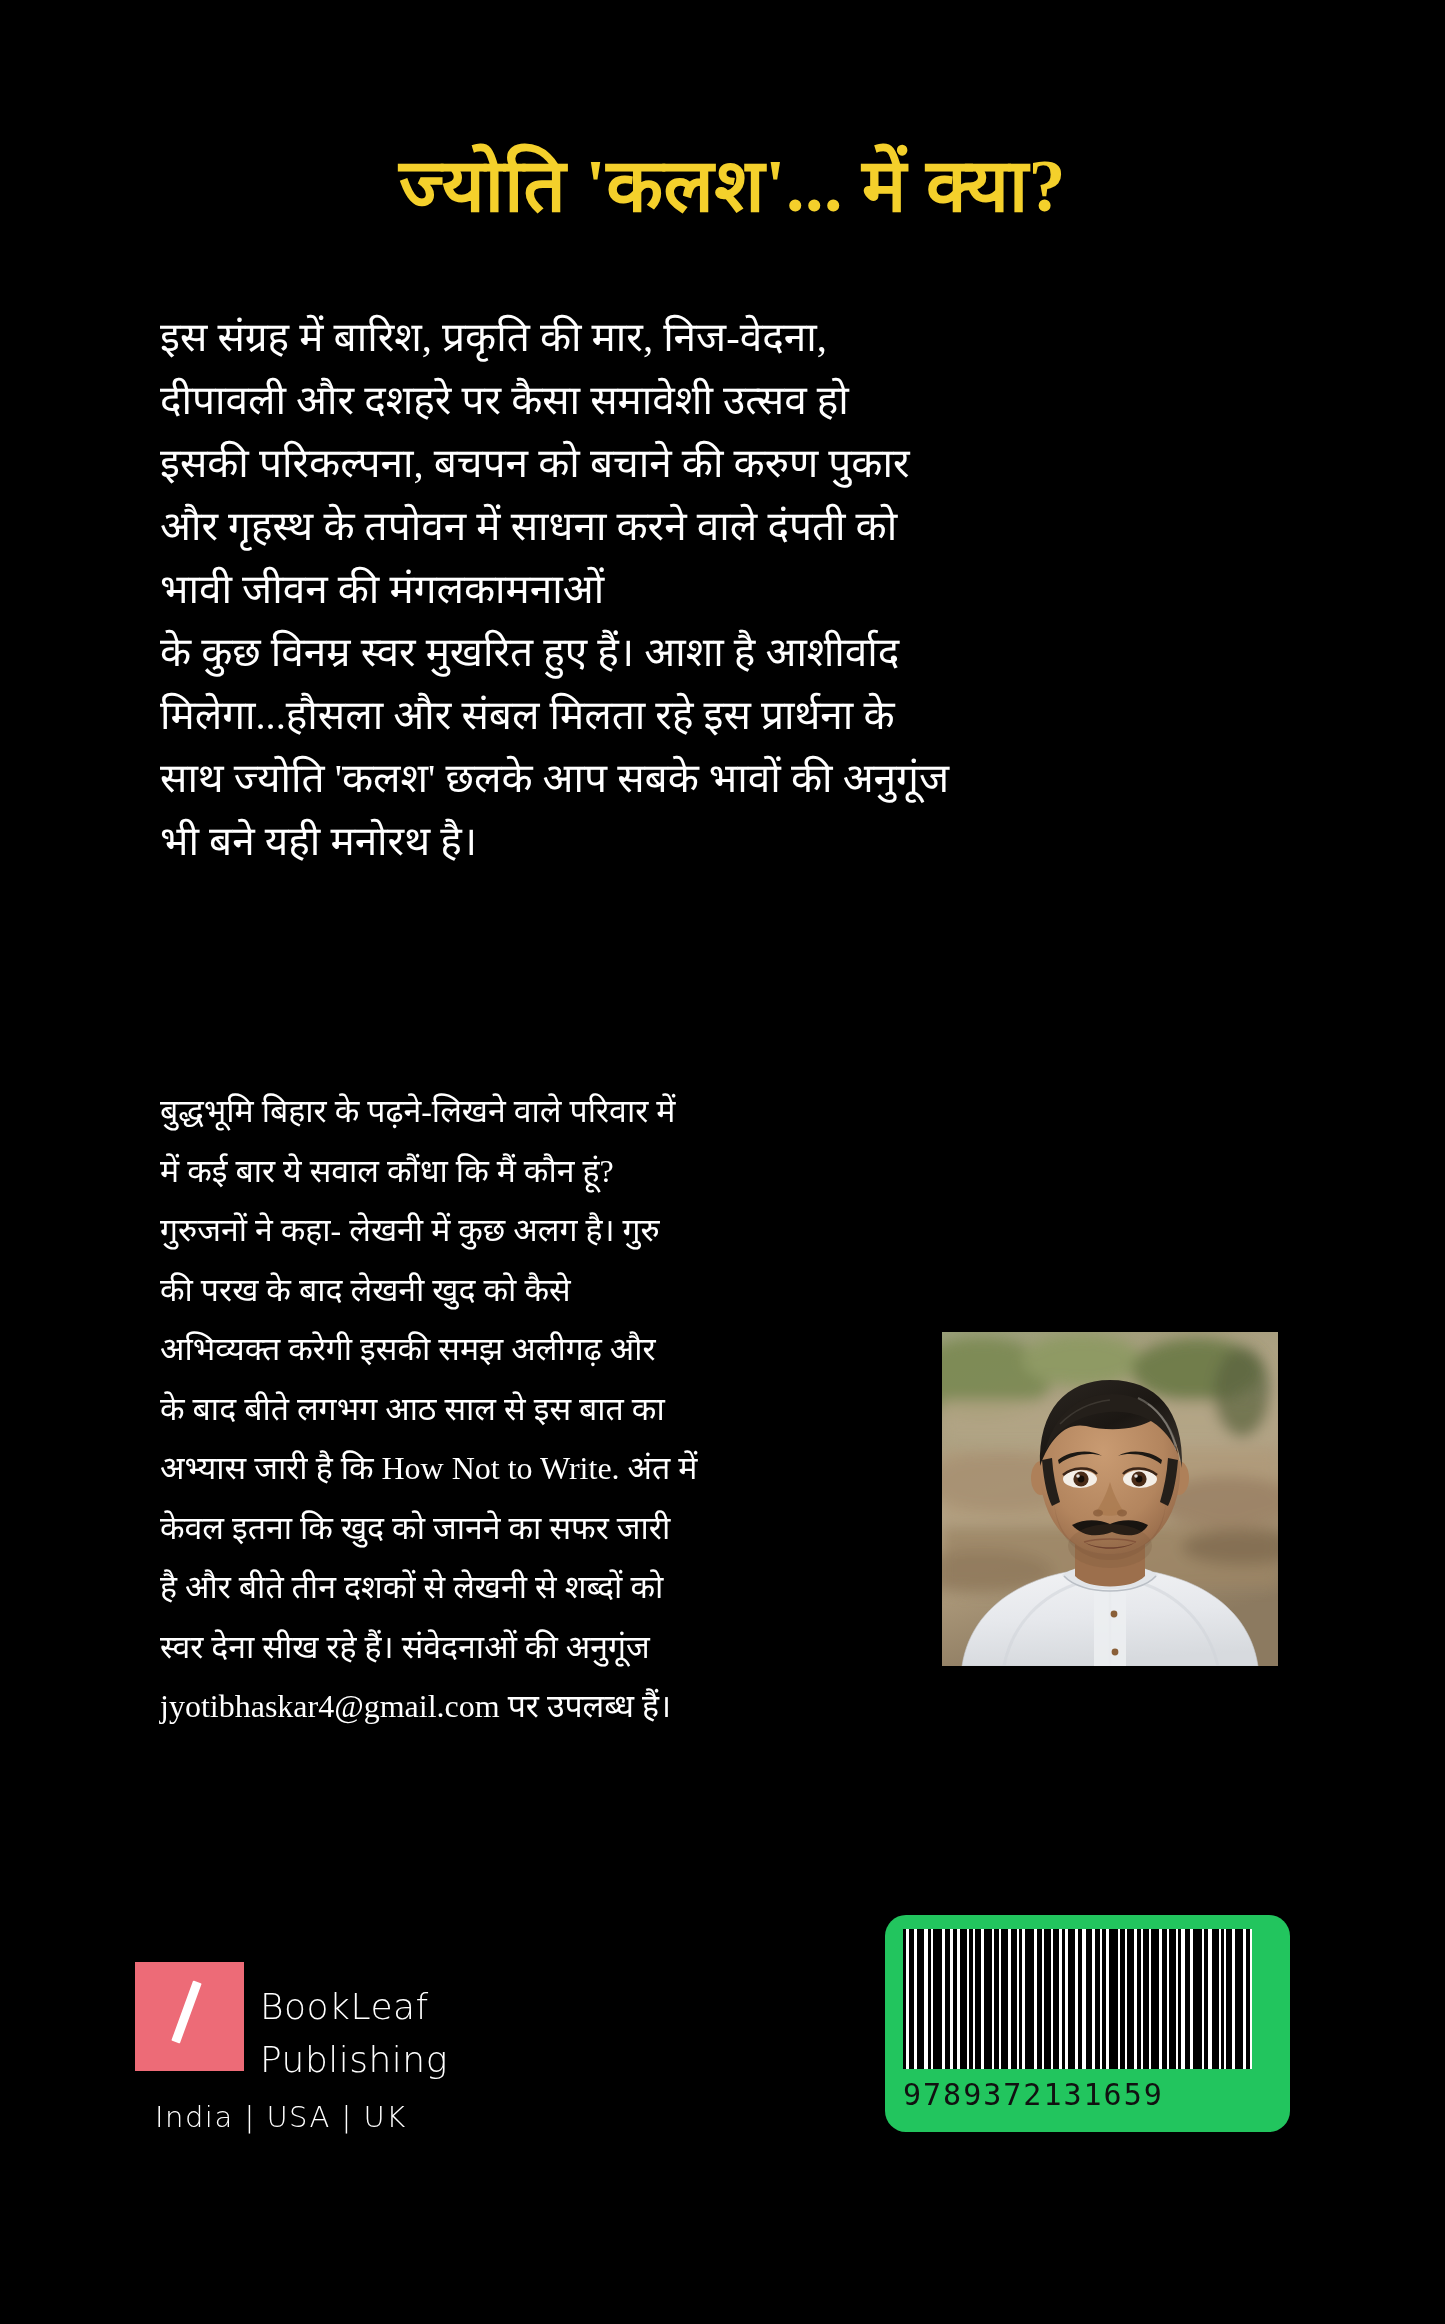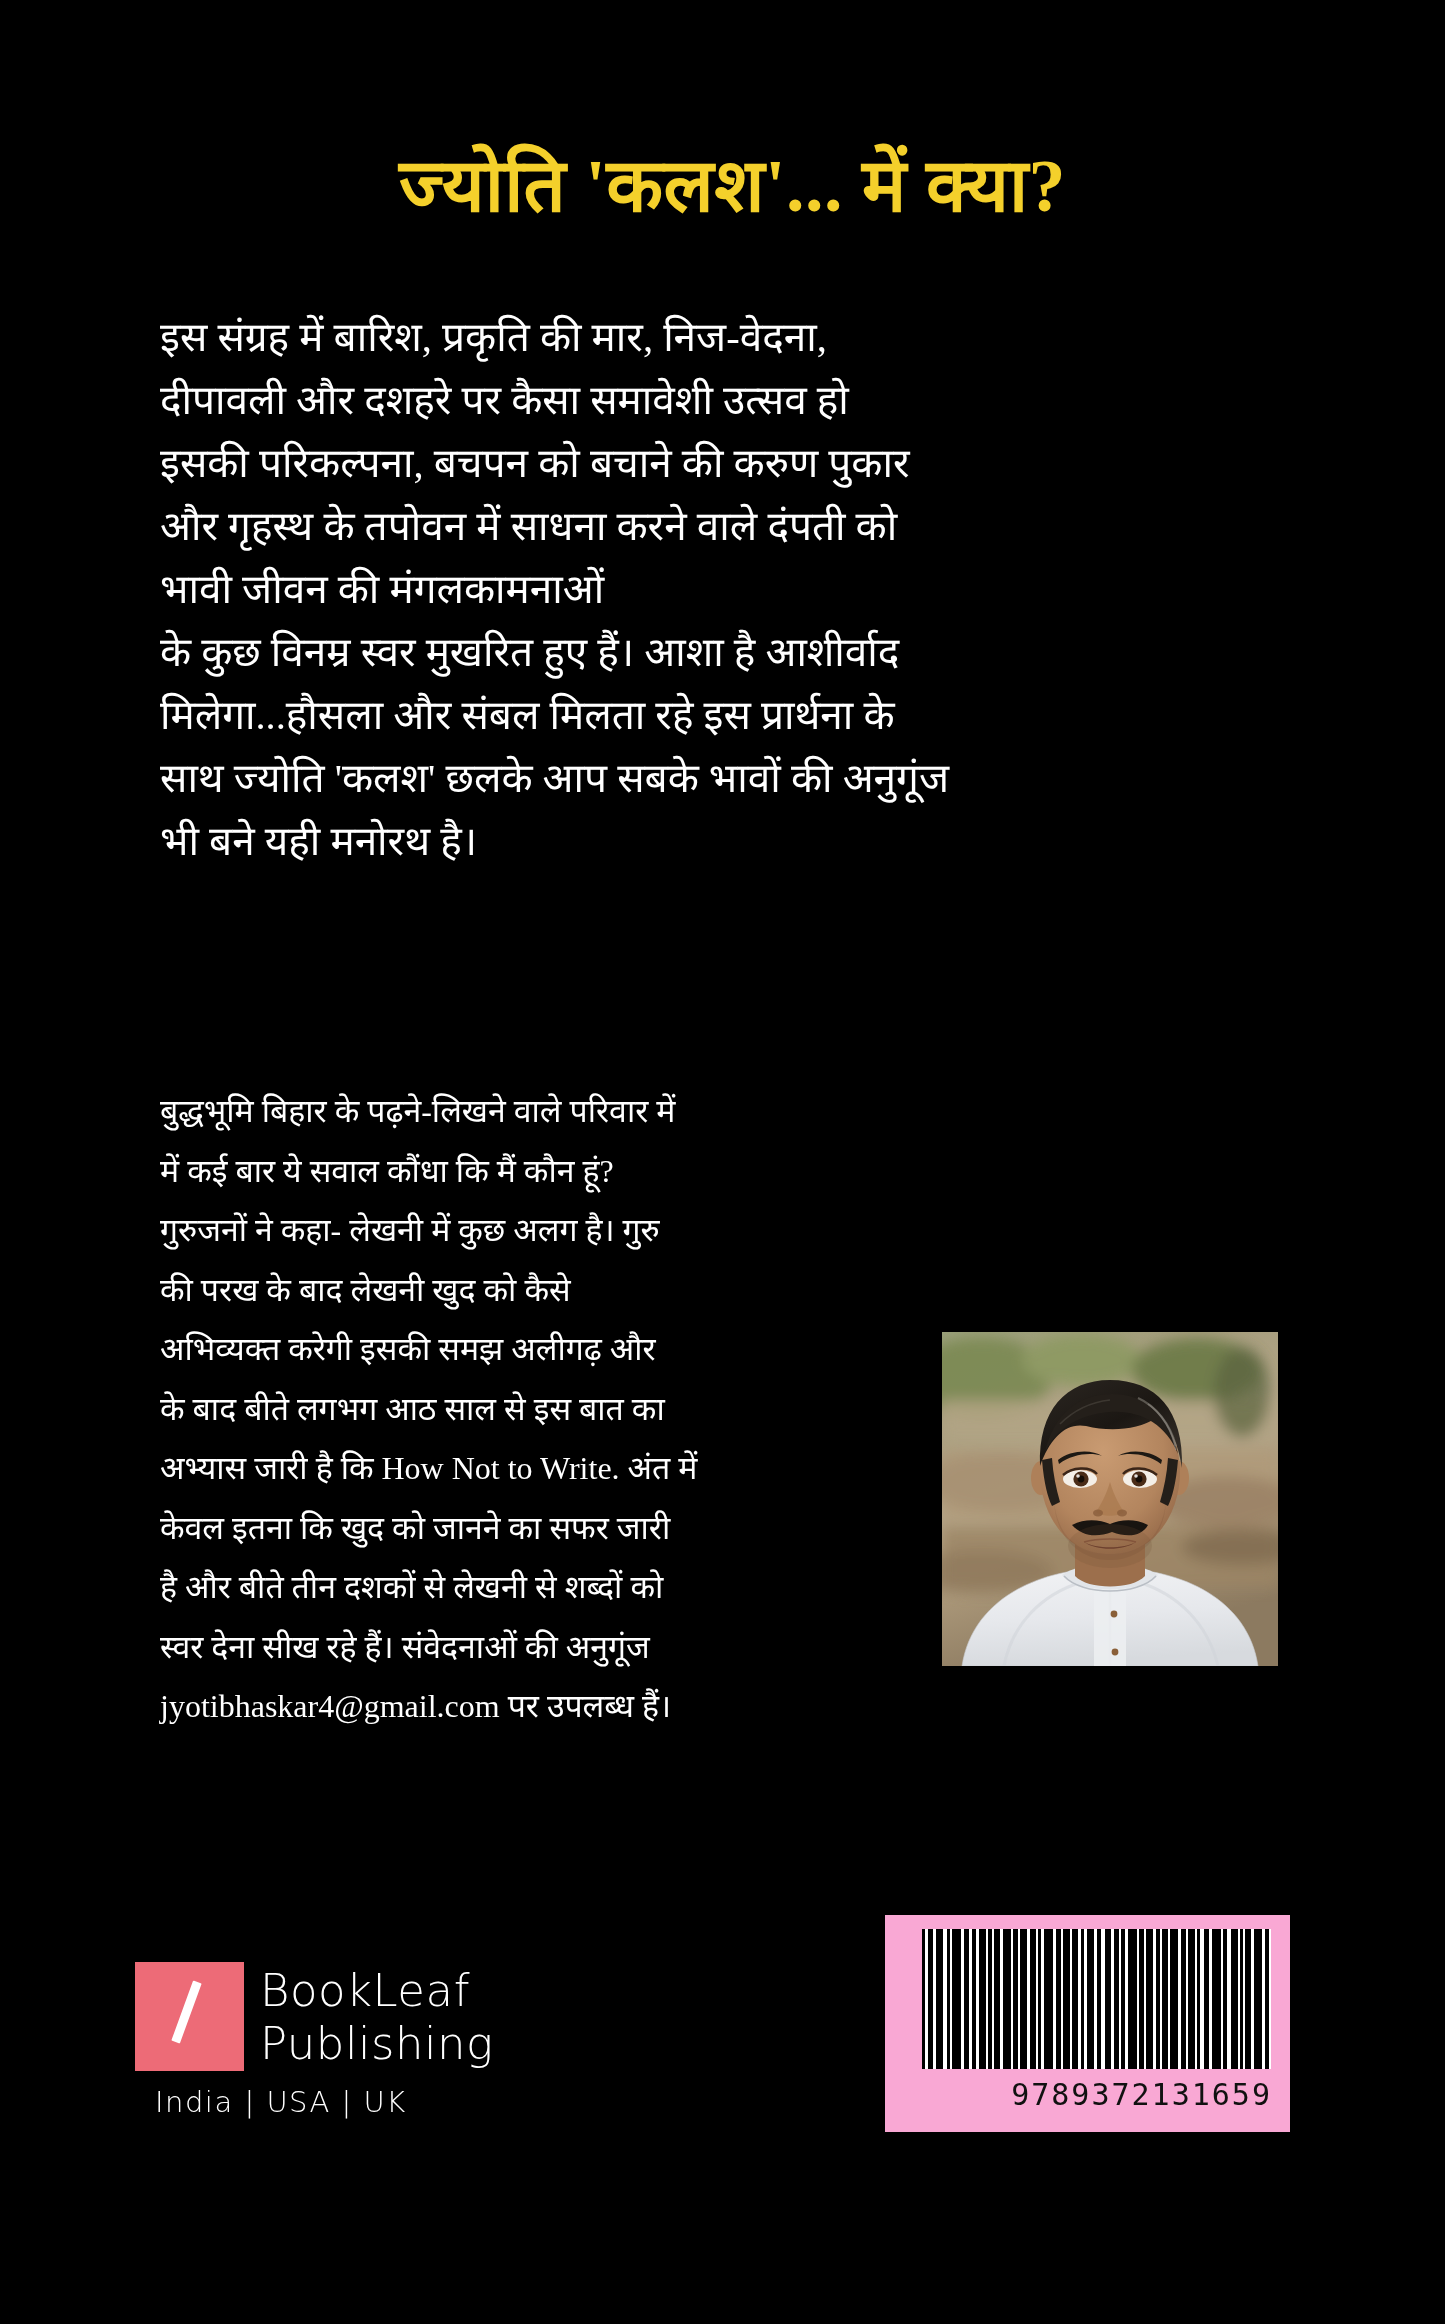--- a/index.html
+++ b/index.html
@@ -119,50 +119,52 @@
     height: 64px;
     background: #FFFFFF;
     transform: rotate(20deg);
     transform-origin: center;
     border-radius: 1px;
   }
   .logo-words {
     color: #FFFFFF;
     font-family: "DejaVu Sans", sans-serif;
     font-weight: 300;
-    font-size: 45px;
+    font-size: 36px;
     line-height: 53px;
     letter-spacing: 0.5px;
     padding-top: 2px;
+    margin-top: 16px;
   }
   .logo-words .w { display: block; white-space: nowrap; }
   .logo-regions {
     margin-top: 14px;
     margin-left: 20px;
     color: #FFFFFF;
     font-family: "DejaVu Sans", sans-serif;
     font-weight: 300;
     font-size: 29px;
     letter-spacing: 1.5px;
     white-space: nowrap;
   }
 
   
   .barcode-box {
     position: absolute;
     left: 885px;
     top: 1915px;
     width: 405px;
     height: 217px;
-    background: #f9a8d4;
+    background: #22c55e;
     box-sizing: border-box;
     padding: 14px 18px 6px 18px;
     display: flex;
     flex-direction: column;
-    align-items: flex-end;
+    align-items: flex-start;
+    border-radius: 21px;
   }
   .bars {
     width: 350px;
     height: 140px;
     display: flex;
     align-items: stretch;
     gap: 0;
   }
   .bars i { display: block; height: 100%; }
   .isbn-text {

